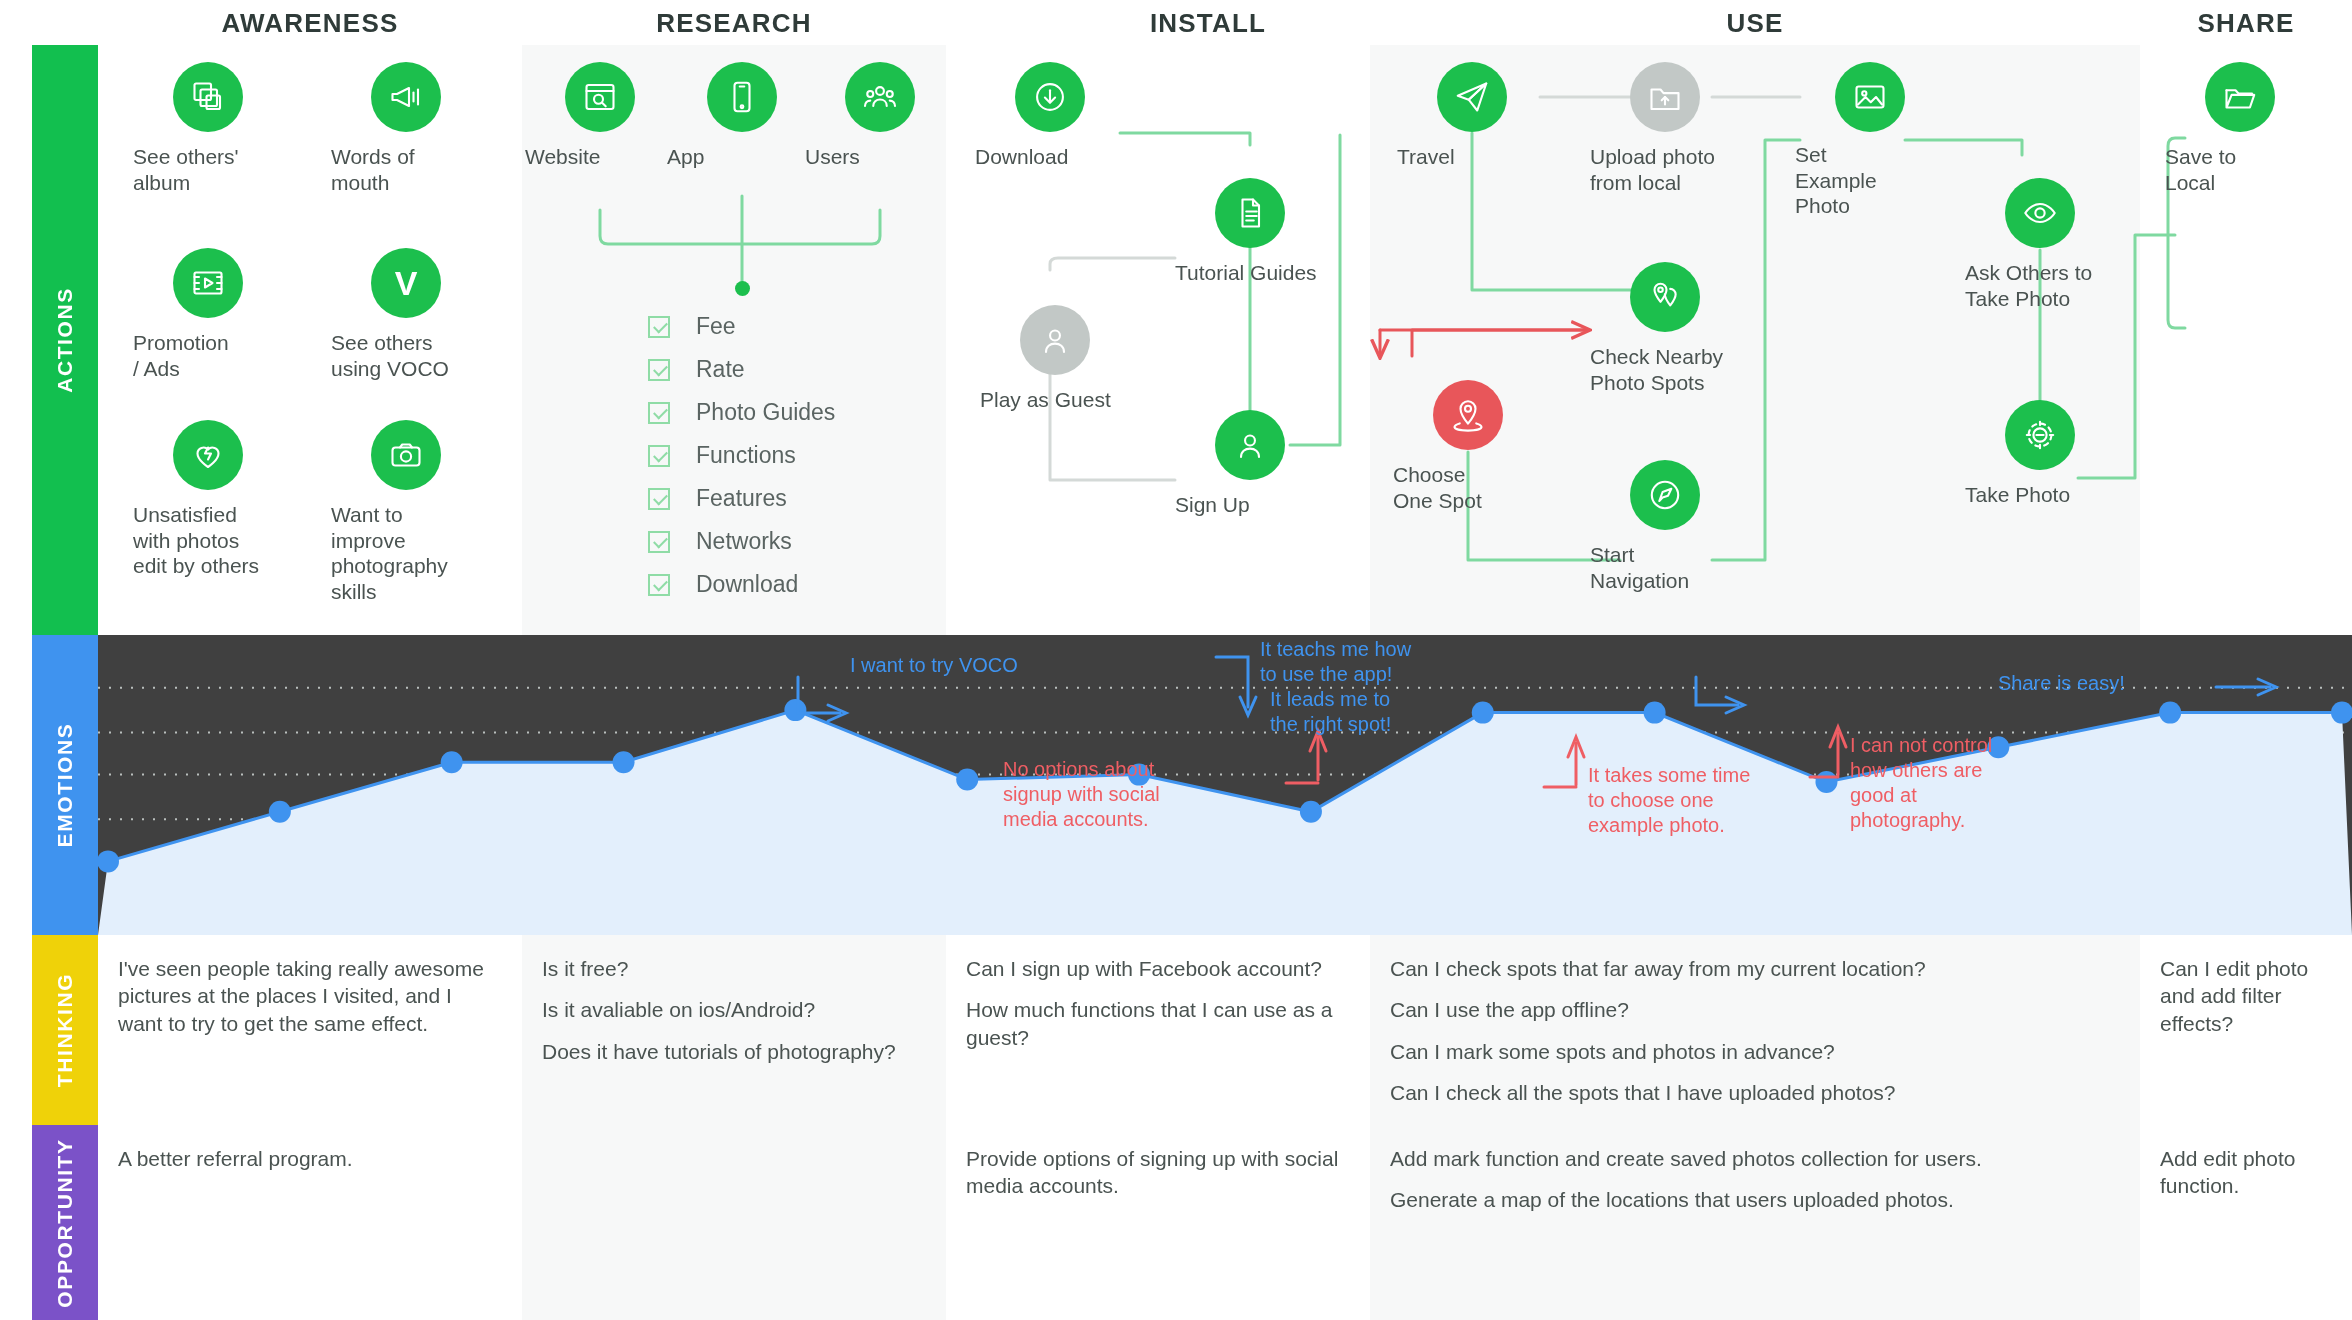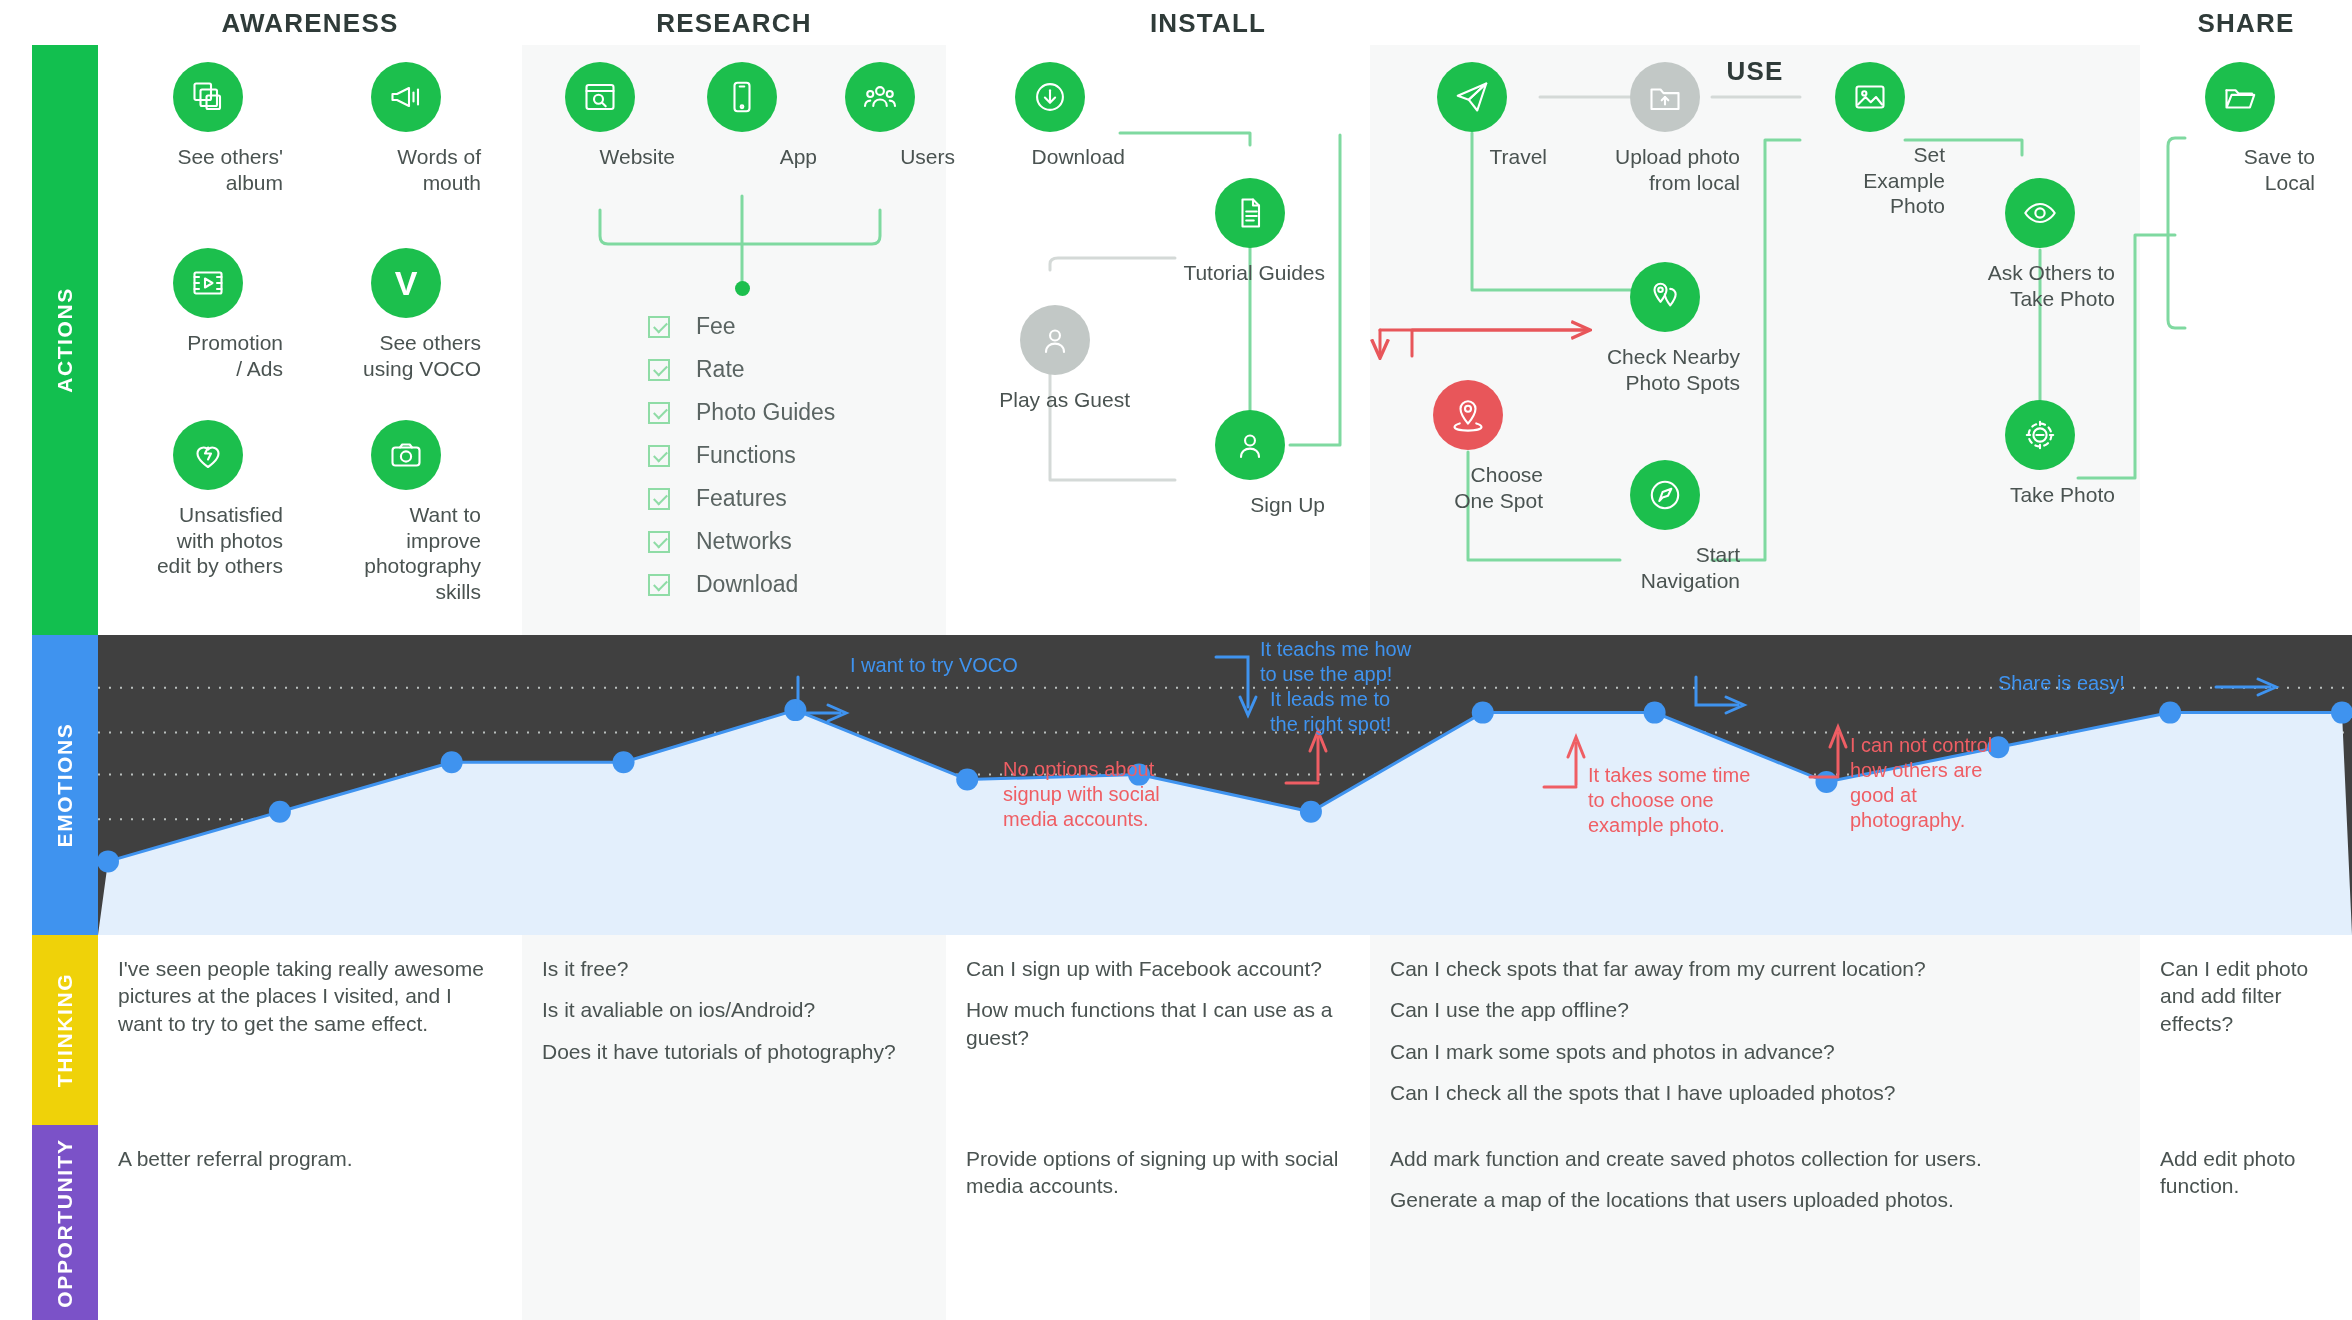--- a/index.html
+++ b/index.html
@@ -29,21 +29,21 @@
     color: #fff; font-weight: bold; font-size: 21px;
     letter-spacing: 1.6px;
     transform: rotate(-90deg);
     white-space: nowrap;
   }
 
   
   .colband { position: absolute; background: #f7f8f8; }
 
   
-  .node { position: absolute; width: 150px; text-align: right; }
+  .node { position: absolute; width: 150px; text-align: left; }
   .circle {
     width: 70px; height: 70px; border-radius: 50%;
     margin: 0 auto; display: flex; align-items: center; justify-content: center;
     background: #1cbf4d;
   }
   .circle.gray { background: #c2c8c6; }
   .circle.red  { background: #e8565a; }
   .circle svg { width: 36px; height: 36px; }
   .nlabel {
     margin-top: 12px; font-size: 21px; line-height: 1.22;
@@ -83,21 +83,21 @@
 <div id="root">
     <div class="colband" style="left: 522px; top: 45px; width: 424px; height: 590px;"></div>
     <div class="colband" style="left: 522px; top: 935px; width: 424px; height: 190px;"></div>
     <div class="colband" style="left: 522px; top: 1125px; width: 424px; height: 195px;"></div>
     <div class="colband" style="left: 1370px; top: 45px; width: 770px; height: 590px;"></div>
     <div class="colband" style="left: 1370px; top: 935px; width: 770px; height: 190px;"></div>
     <div class="colband" style="left: 1370px; top: 1125px; width: 770px; height: 195px;"></div>
     <div class="stage-header" style="left: 98px; width: 424px;">AWARENESS</div>
     <div class="stage-header" style="left: 522px; width: 424px;">RESEARCH</div>
     <div class="stage-header" style="left: 996px; width: 424px; text-align: center;">INSTALL</div>
-    <div class="stage-header" style="left: 1370px; width: 770px; margin-top: 48px;">USE</div>
+    <div class="stage-header" style="left: 1370px; width: 770px;">USE</div>
     <div class="stage-header" style="left: 2140px; width: 212px;">SHARE</div>
     <div class="rail" style="left: 32px; top: 45px; width: 66px; height: 590px; background: rgb(18, 191, 79);">
       <span>ACTIONS</span>
     </div>
     <div class="rail" style="left: 32px; top: 635px; width: 66px; height: 300px; background: rgb(63, 147, 239);">
       <span>EMOTIONS</span>
     </div>
     <div class="rail" style="left: 32px; top: 935px; width: 66px; height: 190px; background: rgb(239, 210, 9);">
       <span>THINKING</span>
     </div>

